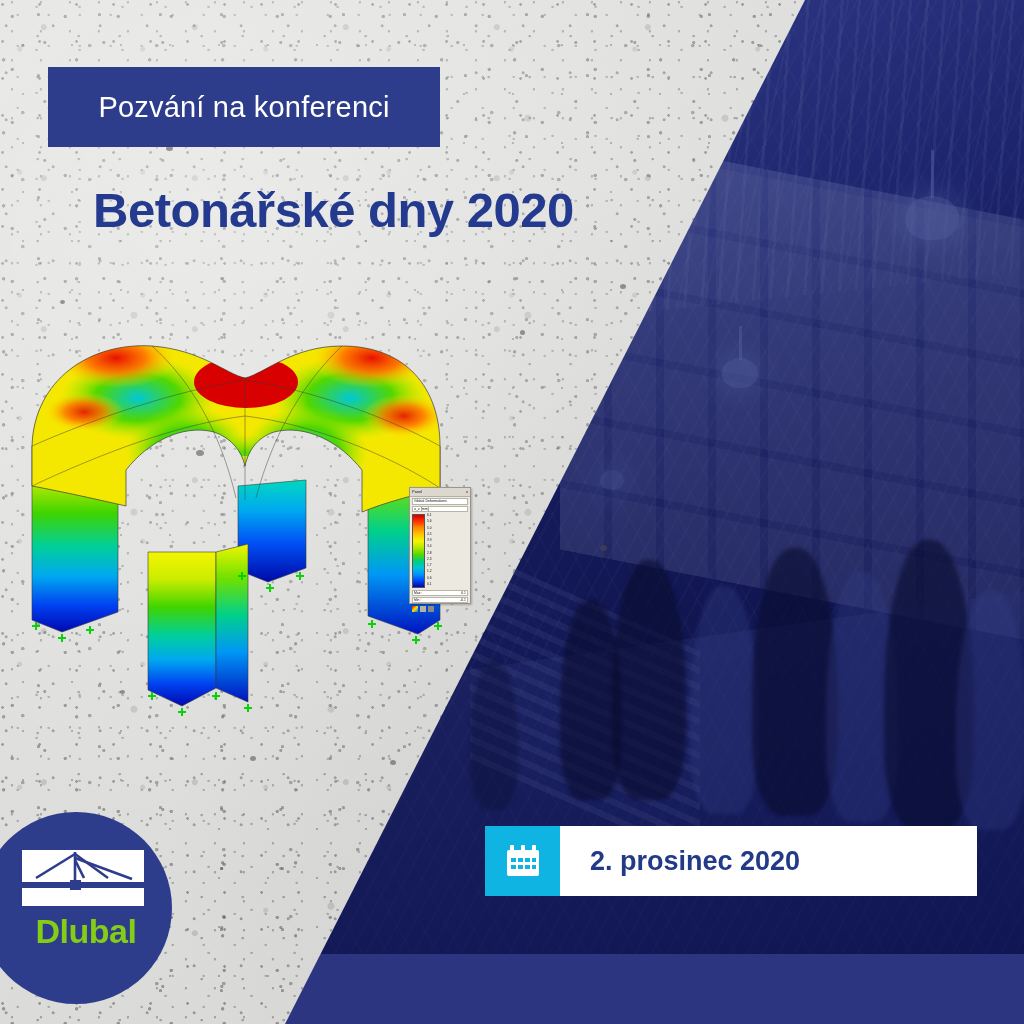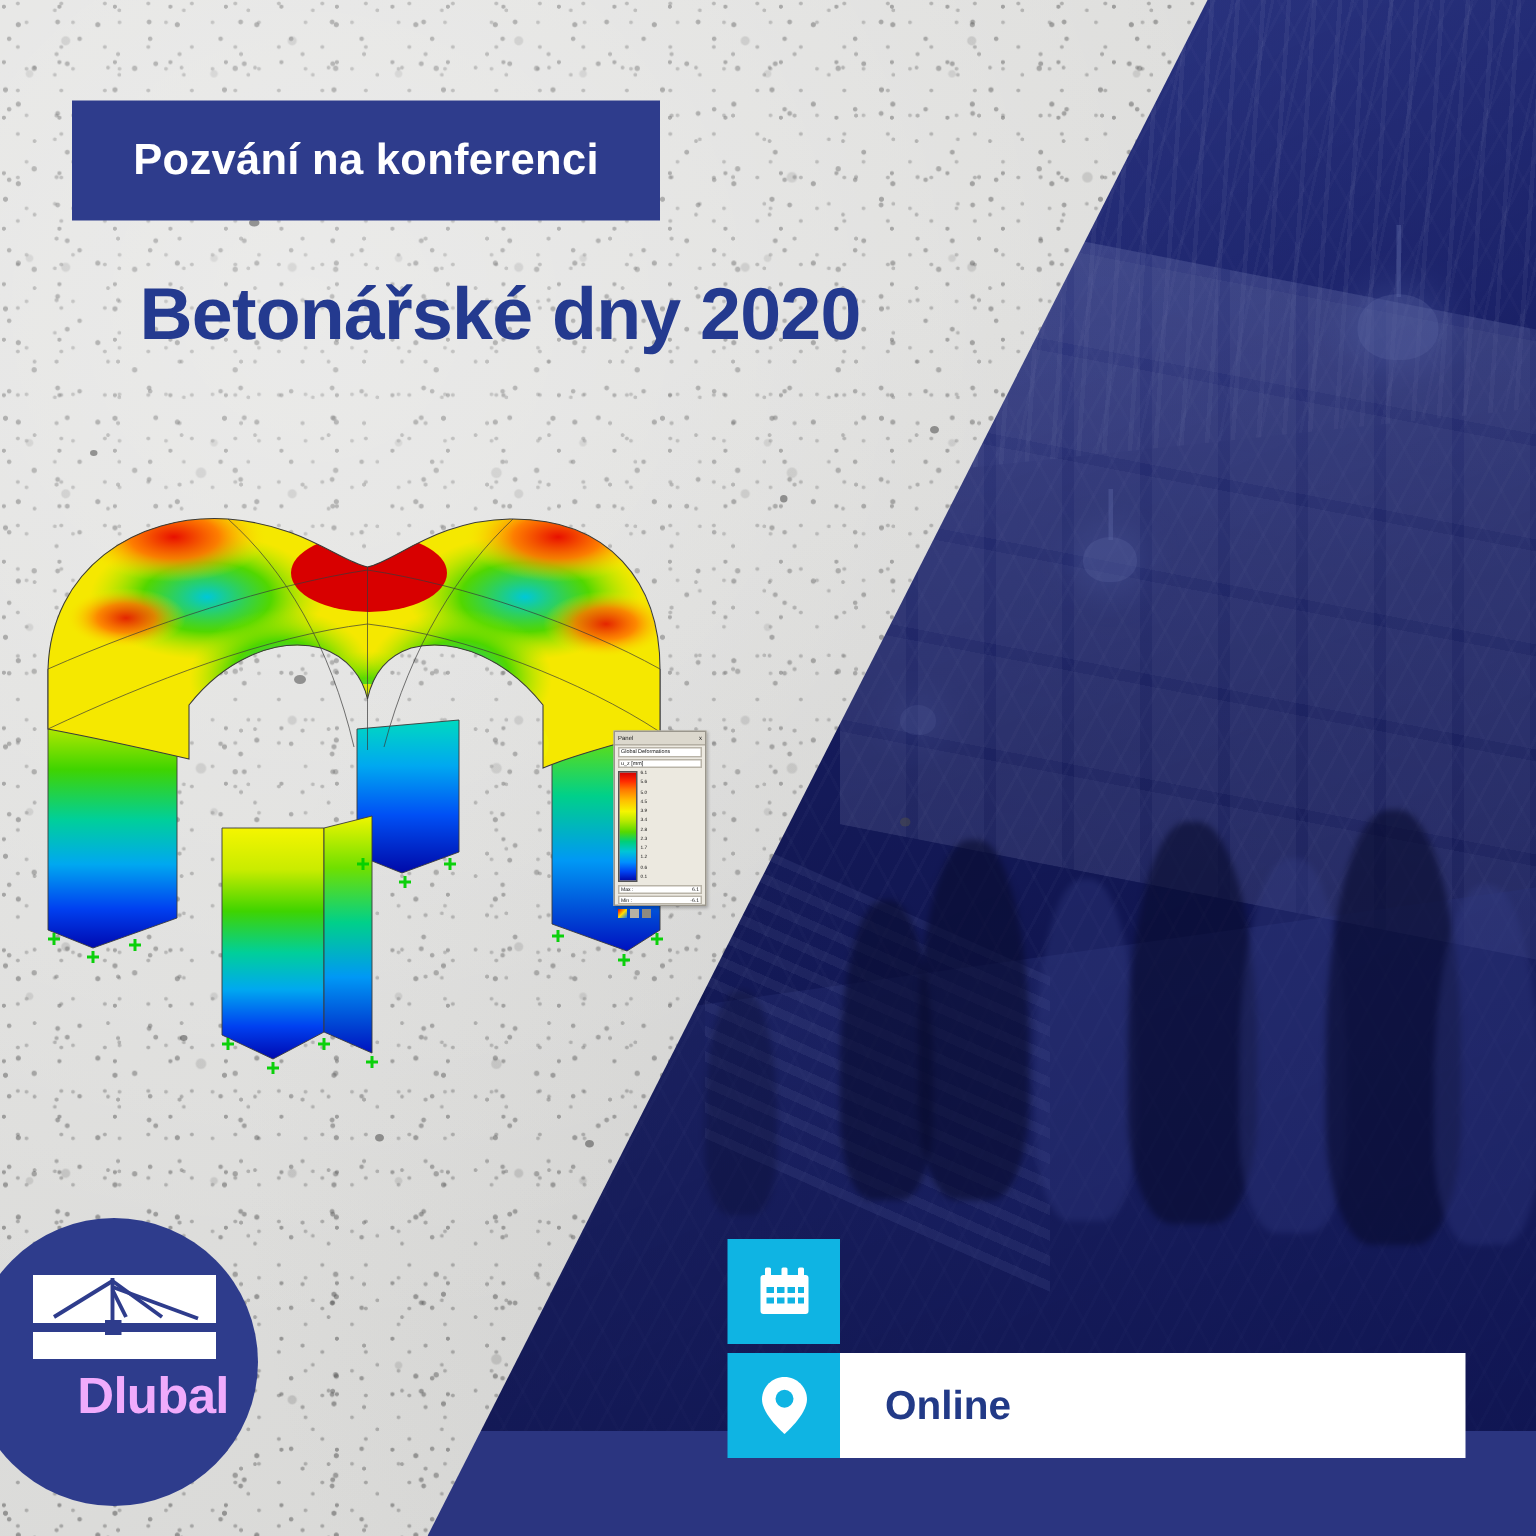--- a/index.html
+++ b/index.html
@@ -111,21 +111,21 @@
     position:absolute;left:0;bottom:0;width:1024px;height:70px;
     background:#2b3580;
   }
 
   
   .ribbon{
     position:absolute;left:48px;top:67px;width:392px;height:80px;
     background:#2e3c8c;display:flex;align-items:center;justify-content:center;
   }
   .ribbon-text{
-    color:#ffffff;font-size:29px;font-weight:bold;letter-spacing:.2px;
+    color:#ffffff;font-size:29px;font-weight:normal;letter-spacing:.2px;
   }
 
   
   .headline{
     position:absolute;left:74px;top:182px;
     color:#243a8f;font-size:49px;font-weight:bold;letter-spacing:-.5px;
     white-space:nowrap;
     margin-left:19px;
   }
 
@@ -164,22 +164,22 @@
   .legend-toolbar i{width:6px;height:6px;display:block;}
 
   
   .logo{
     position:absolute;left:-20px;top:812px;width:192px;height:192px;
     border-radius:50%;background:#2e3c8c;
   }
   .logo-inner{position:absolute;left:20px;top:0;width:172px;height:192px;}
   .logo-mark{position:absolute;left:22px;top:38px;width:122px;height:56px;}
   .logo-name{
-    position:absolute;left:16px;top:100px;width:172px;text-align:center;
-    color:#f0abfc;font-size:34px;font-weight:bold;letter-spacing:-.5px;
+    position:absolute;left:0;top:100px;width:172px;text-align:center;
+    color:#84cc16;font-size:34px;font-weight:bold;letter-spacing:-.5px;
   }
 
   
   .info-bar{position:absolute;left:485px;height:70px;display:flex;width:492px;}
   .info-bar.row1{top:826px;}
   .info-bar.row2{top:902px;}
   .info-icon{
     width:75px;height:70px;background:#0fb4e3;
     display:flex;align-items:center;justify-content:center;flex:none;
   }
@@ -429,25 +429,17 @@
           <rect x="12" y="14" width="5" height="4"></rect>
           <rect x="19" y="14" width="5" height="4"></rect>
           <rect x="26" y="14" width="4" height="4"></rect>
           <rect x="5" y="21" width="5" height="4"></rect>
           <rect x="12" y="21" width="5" height="4"></rect>
           <rect x="19" y="21" width="5" height="4"></rect>
           <rect x="26" y="21" width="4" height="4"></rect>
         </g>
       </svg>
     </div>
-  </div>
-
-  <div class="info-bar row2">
-    <div class="info-icon">
-      <svg width="30" height="38" viewBox="0 0 30 38" xmlns="http://www.w3.org/2000/svg">
-        <path d="M15 0 C6.7 0 0 6.7 0 15 C0 25 15 38 15 38 C15 38 30 25 30 15 C30 6.7 23.3 0 15 0 Z" fill="#fff"></path>
-        <circle cx="15" cy="14.5" r="6" fill="#0fb4e3"></circle>
-      </svg>
-    </div>
-    <div class="info-text">Online</div>
-  </div>
+    <div class="info-text">2. prosinec 2020</div>
+  </div>
+
 
 </div>
 
 </body></html>

